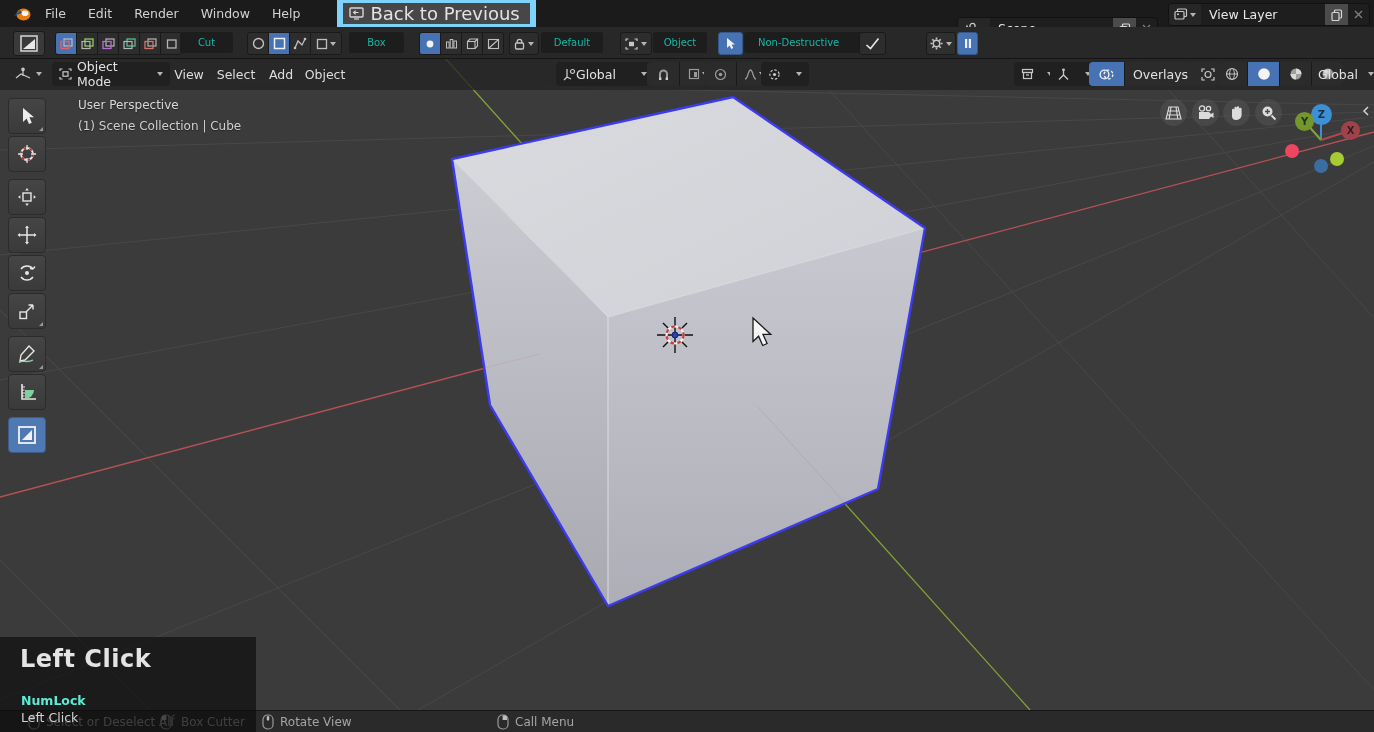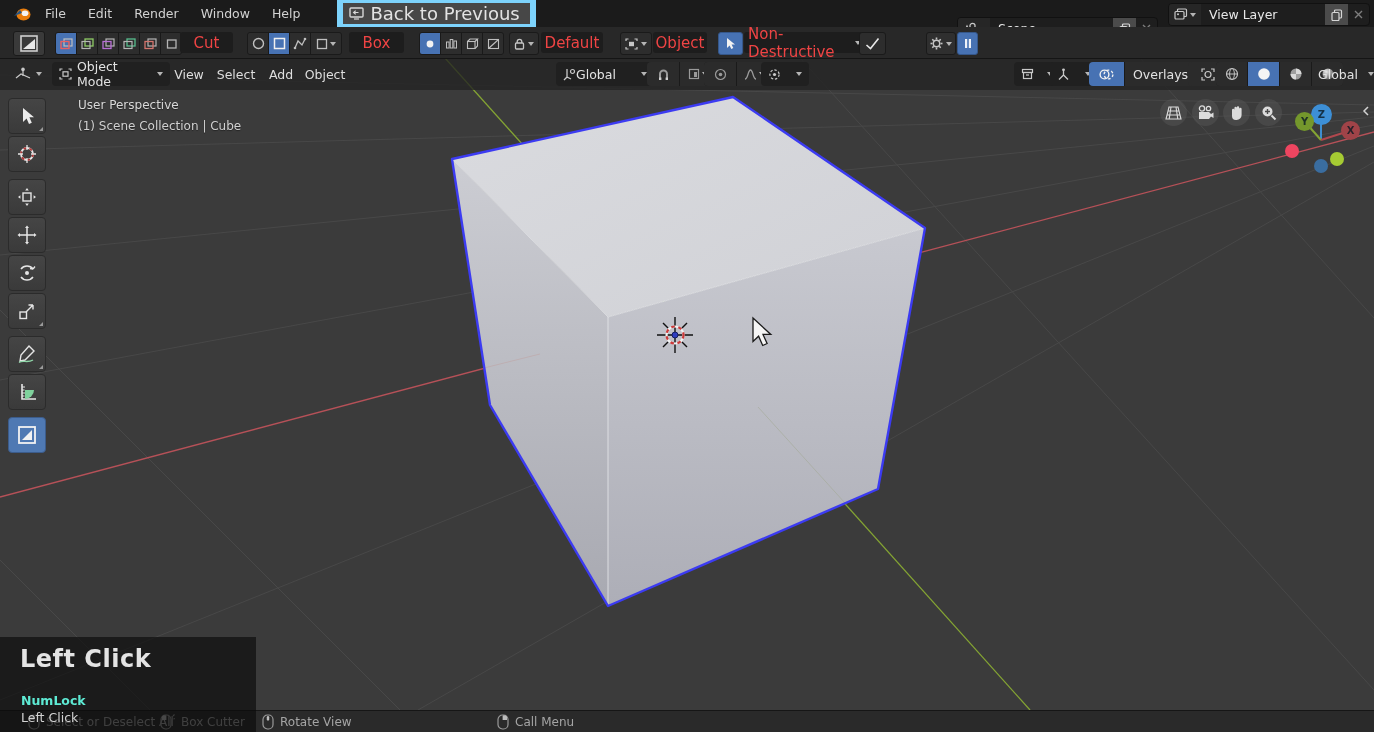--- a/index.html
+++ b/index.html
@@ -14,22 +14,22 @@
   #back-btn{margin-left:26px;height:21px;background:#474747;border:6px solid #7dd3fc;border-radius:3px;
             display:flex;align-items:center;padding:0 10px 0 6px;color:#e3e3e3;font-size:18px;gap:6px;}
   .selector{height:21px;background:#1e1e1e;border:1px solid #111;border-radius:4px;display:flex;align-items:center;overflow:hidden;}
   .selector .icn-zone{display:flex;align-items:center;padding:0 5px;height:100%;background:#262626;gap:2px;}
   .selector .sel-text{padding:0 8px;color:#e8e8e8;font-size:12.5px;flex:1;}
   .selector .mini-btn{width:23px;height:100%;background:#4b4b4b;display:flex;align-items:center;justify-content:center;}
   .selector .x-btn{width:21px;height:100%;display:flex;align-items:center;justify-content:center;color:#777;}
   .chev{width:0;height:0;border-left:3.5px solid transparent;border-right:3.5px solid transparent;border-top:4px solid #b5b5b5;display:inline-block;}
   
   #toolsettings{left:0;top:27px;width:100%;height:31px;background:#282828;border-bottom:1px solid #151515;z-index:40;}
-  .field{position:absolute;top:5px;height:21px;background:#1d1d1d;border-radius:3px;color:#ef4444;
-         display:flex;align-items:center;justify-content:center;font-size:15px;}
+  .field{position:absolute;top:5px;height:21px;background:#1d1d1d;border-radius:3px;color:#14b8a6;
+         display:flex;align-items:center;justify-content:center;font-size:10px;}
   .seg{position:absolute;top:5px;height:21px;background:#222;border-radius:3px;display:flex;overflow:hidden;border:1px solid #1a1a1a;}
   .sb{width:20px;display:flex;align-items:center;justify-content:center;border-right:1px solid #191919;background:#2d2d2d;}
   .sb:last-child{border-right:none;}
   .sb.on{background:#4772b3;}
   .btn{position:absolute;top:5px;height:21px;background:#2d2d2d;border:1px solid #1a1a1a;border-radius:3px;
        display:flex;align-items:center;justify-content:center;gap:3px;}
   .btn.blue{background:#4772b3;border-color:#35578a;}
   
   #workspace{left:0;top:58px;width:1374px;height:652px;background:#3b3b3b;overflow:hidden;}
   #vpheader{position:absolute;left:0;top:0;width:100%;height:32px;background:rgba(34,34,34,0.78);z-index:20;}
@@ -277,21 +277,21 @@
     </div>
     <div class="field" style="left:653px;width:54px;">Object</div>
 
     <div class="btn blue" style="left:718px;width:23px;">
       <span>
         <svg width="11" height="13" viewBox="0 0 11 13">
             <path d="M2,1 L2,11 L4.6,8.4 L6.3,12 L8.3,11 L6.6,7.4 L10,7.4 Z" fill="#f2f2f2"></path>
           </svg>
       </span>
     </div>
-    <div class="field" style="left:744px;width:113px;justify-content:space-between;padding:0 4px;">
+    <div class="field" style="left:744px;width:113px;justify-content:space-between;padding:0 14px;">
       <span>Non-Destructive</span>
       <span class="chev"></span>
     </div>
     <div class="btn" style="left:859px;width:25px;">
       <span>
         <svg width="15" height="13" viewBox="0 0 15 13">
             <path d="M1.5,8 L5.5,11.5 L13.5,1.5" fill="none" stroke="#e8e8e8" stroke-width="1.6"></path>
           </svg>
       </span>
     </div>

